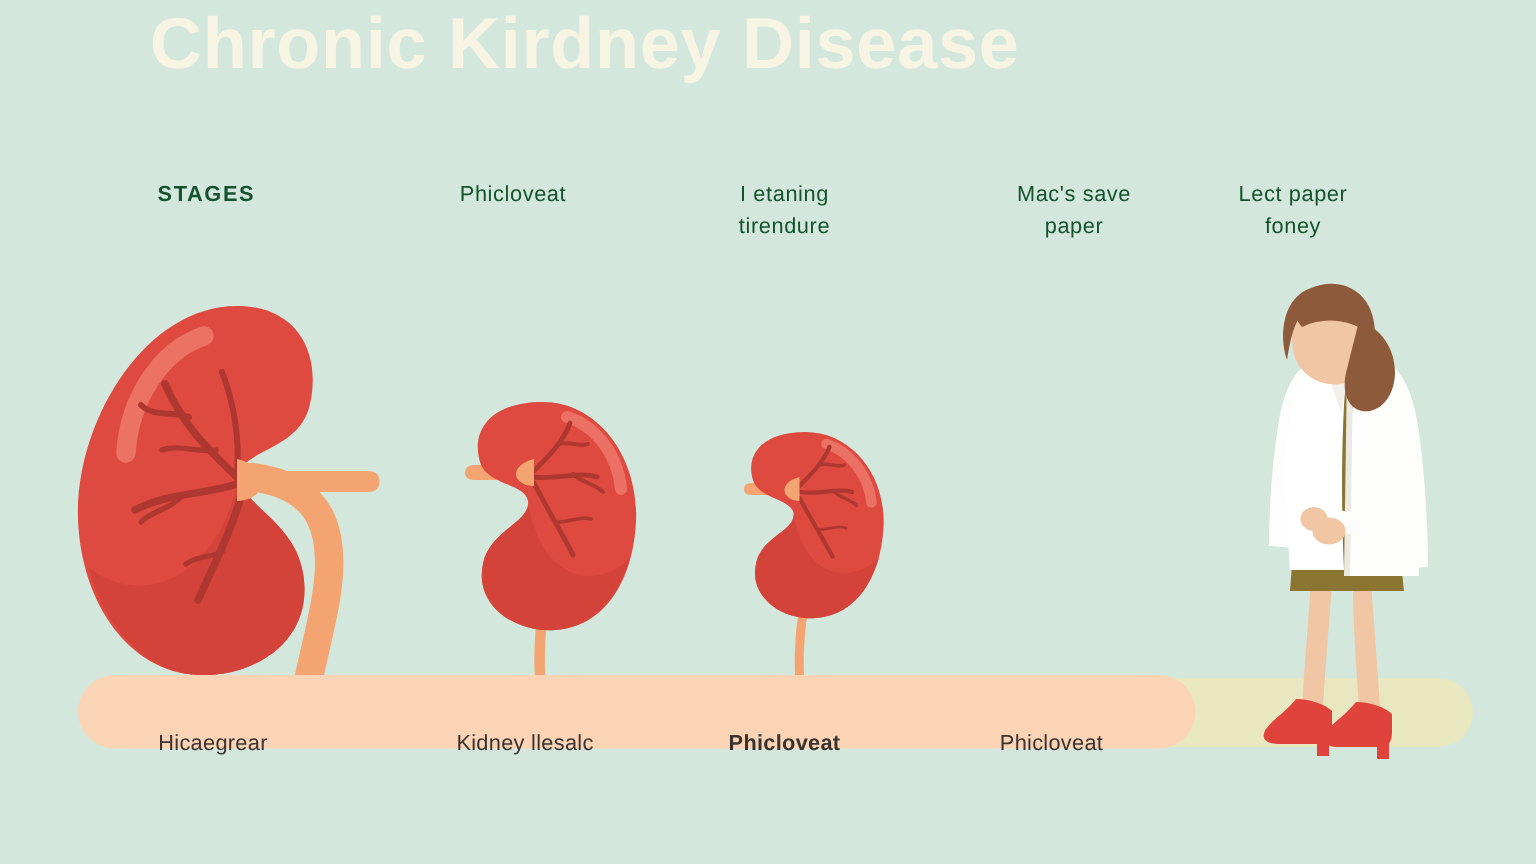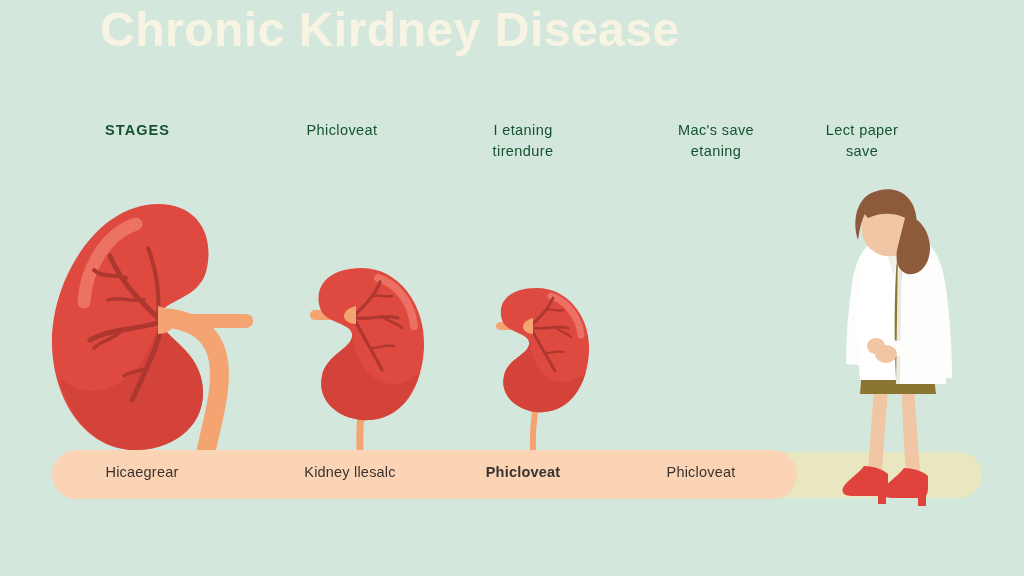--- a/index.html
+++ b/index.html
@@ -63,21 +63,21 @@
     position: absolute;
     left: 52px;
     top: 450px;
     width: 745px;
     height: 49px;
     background: #fbd4b5;
     border-radius: 25px;
   }
   .bar-label {
     position: absolute;
-    top: 464px;
+    top: 488px;
     text-align: center;
     font-size: 14.5px;
     color: #3a3330;
     letter-spacing: 0.2px;
   }
 
   
   .kidney {
     position: absolute;
   }
@@ -102,26 +102,26 @@
     <span>Phicloveat</span>
   </div>
 
   <div class="col-head" style="left:443px; width:160px;">
     <span>I etaning</span>
     <span class="l2">tirendure</span>
   </div>
 
   <div class="col-head" style="left:636px; width:160px;">
     <span>Mac's save</span>
-    <span class="l2">etaning</span>
+    <span class="l2">paper</span>
   </div>
 
   <div class="col-head" style="left:782px; width:160px;">
     <span>Lect paper</span>
-    <span class="l2">save</span>
+    <span class="l2">foney</span>
   </div>
 
   <div class="kidney" style="left:40px; top:196px;">
     <svg width="230" height="260" viewBox="0 0 230 260">
 
       <path d="M122 118 L205 118 Q213 118 213 125 Q213 132 205 132 L122 132 Z" fill="#f3a471"></path>
 
       <path d="M128 122 C 176 128, 186 160, 176 210 C 170 240, 166 252, 165 262" stroke="#f3a471" stroke-width="19" fill="none" stroke-linecap="round"></path>
 
       <path d="M118 8

